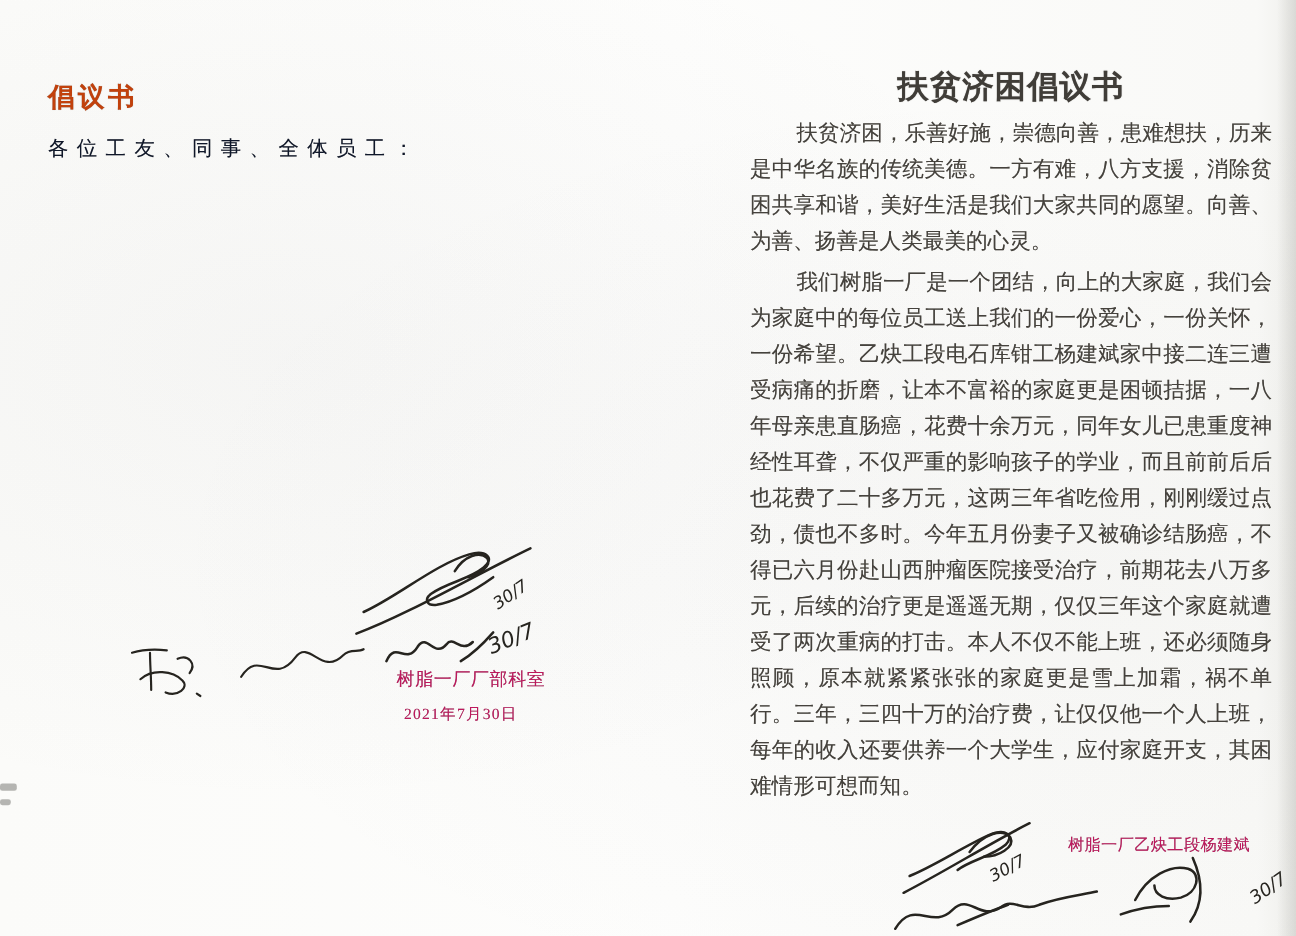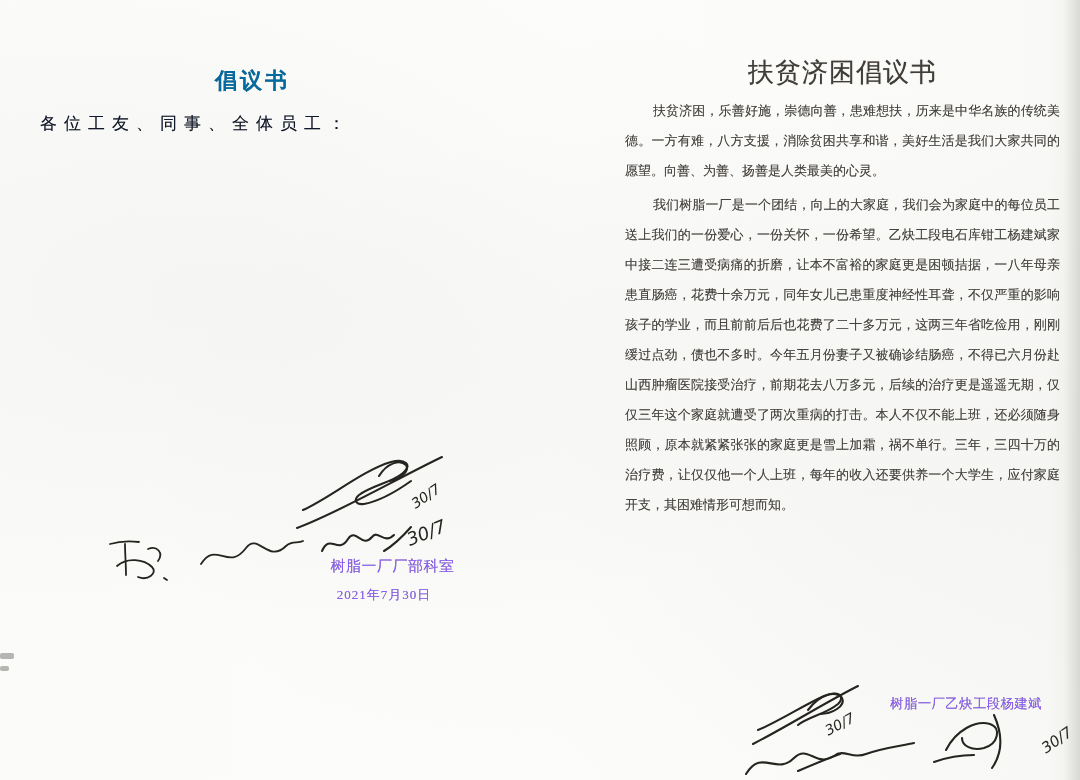--- a/index.html
+++ b/index.html
@@ -14,59 +14,59 @@
       radial-gradient(ellipse at 78% 60%, rgba(120,120,115,0.04), transparent 60%),
       linear-gradient(to right,#fbfbf9 0%,#fdfdfc 52%,#f9f9f7 97%,#efefec 100%);
   }
   .page { position:absolute; top:0; width:540px; height:780px; }
   #page-left  { left:0; }
   #page-right { left:540px; }
 
   
   .doc-col-left { position:absolute; left:40px; top:66px; width:425px; }
   .title-left {
-    text-align:center; font-size:22px; font-weight:bold; letter-spacing:3px;
-    color:#0369a1; text-shadow:0 0 0.6px rgba(70,66,60,0.55);
+    text-align:left; font-size:22px; font-weight:bold; letter-spacing:3px;
+    color:#c2410c; text-shadow:0 0 0.6px rgba(70,66,60,0.55);
   }
   .salutation {
     margin-top:16px; font-size:17px; letter-spacing:7px; color:#0f172a;
     text-shadow:0 0 0.5px rgba(70,66,60,0.5); white-space:nowrap;
   }
   .body-text {
-    margin-top:8px; font-size:13px; line-height:30px; text-indent:2.15em;
+    margin-top:8px; font-size:18px; line-height:30px; text-indent:2.15em;
     text-align:justify; color:#45423d; text-shadow:0 0 0.5px rgba(70,66,60,0.45);
   }
 
   
   .doc-col-right { position:absolute; left:85px; top:55px; width:435px; }
   .title-right {
-    text-align:center; font-size:26px; font-weight:normal; letter-spacing:1px;
+    text-align:center; font-size:26px; font-weight:bold; letter-spacing:1px;
     color:#403d38; text-shadow:0 0 0.7px rgba(64,61,56,0.6);
   }
   .doc-col-right .body-text { margin-top:6px; }
   .doc-col-right .body-text + .body-text { margin-top:4px; }
 
   
   .sig { position:absolute; }
   .sig path { fill:none; stroke:#26241f; stroke-width:2.1; stroke-linecap:round; stroke-linejoin:round; }
   .sig.thin path { stroke-width:1.8; }
   .hand-mark {
     position:absolute; font-family:"DejaVu Sans",sans-serif; font-style:italic;
     color:#26241f; white-space:nowrap;
   }
   #mark-l1 { left:410px; top:488px; font-size:14px; transform:rotate(-34deg); }
   #mark-l2 { left:406px; top:522px; font-size:18px; transform:rotate(-22deg); }
   #mark-r1 { left:284px; top:716px; font-size:14px; transform:rotate(-28deg); }
   #mark-r2 { left:500px; top:731px; font-size:15px; transform:rotate(-35deg); }
 
   
-  .signoff { position:absolute; text-align:center; color:#8b5cf6; text-shadow:0 0 0.5px rgba(70,66,60,0.5); }
+  .signoff { position:absolute; text-align:center; color:#be185d; text-shadow:0 0 0.5px rgba(70,66,60,0.5); }
   #signoff-org  { left:320px; top:557px; width:145px; font-size:15px; letter-spacing:0.5px; }
   #signoff-date { left:318px; top:586px; width:132px; font-size:13px; letter-spacing:1px; }
-  #signoff-name { left:350px; top:695px; width:152px; font-size:13.5px; text-align:center; letter-spacing:0.3px; }
+  #signoff-name { left:350px; top:695px; width:152px; font-size:13.5px; text-align:left; letter-spacing:0.3px; }
 
   
   .artifact { position:absolute; background:#8f8f8c; opacity:0.65; border-radius:2px; }
   #artifact-1 { left:0; top:653px; width:14px; height:6px; }
   #artifact-2 { left:0; top:666px; width:9px; height:5px; }
   #edge-shade {
     position:absolute; right:0; top:0; width:16px; height:780px;
     background:linear-gradient(to right, rgba(160,160,155,0), rgba(160,160,155,0.28));
   }
 </style>

